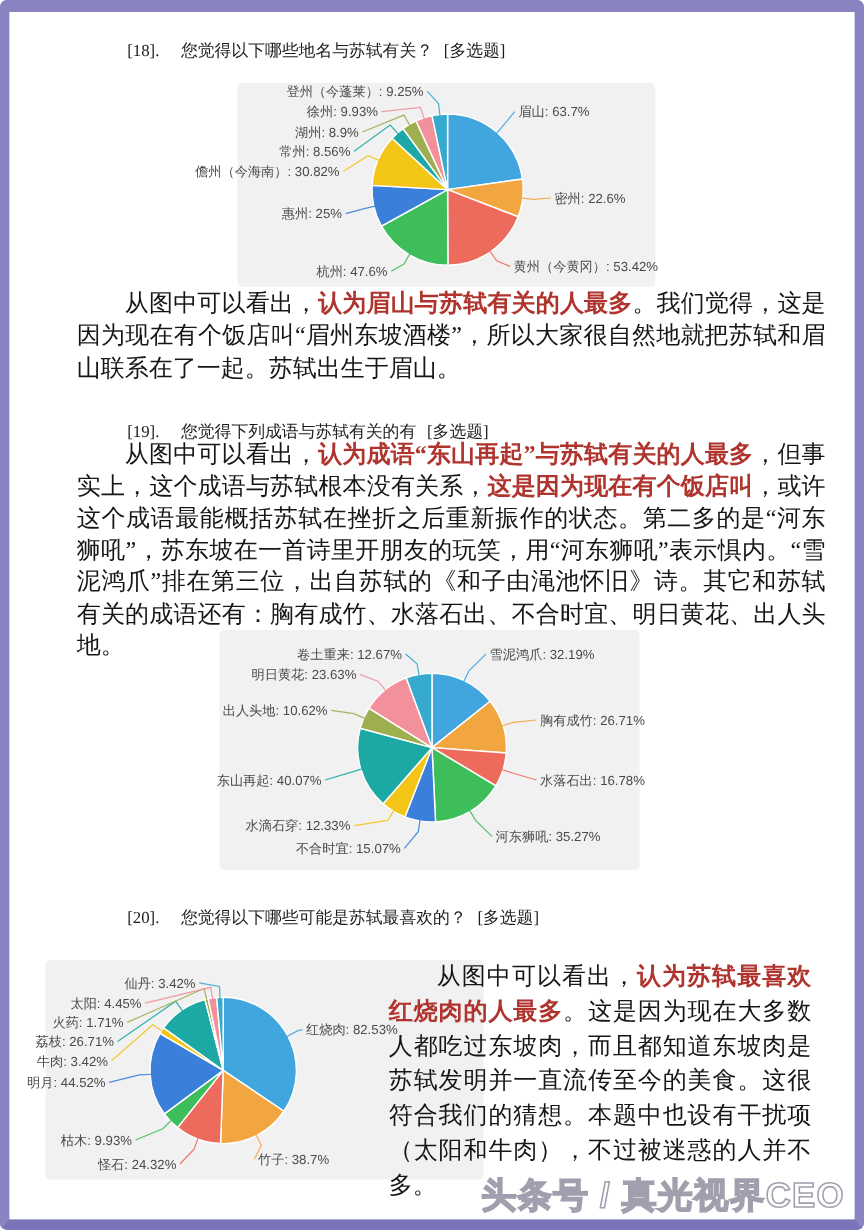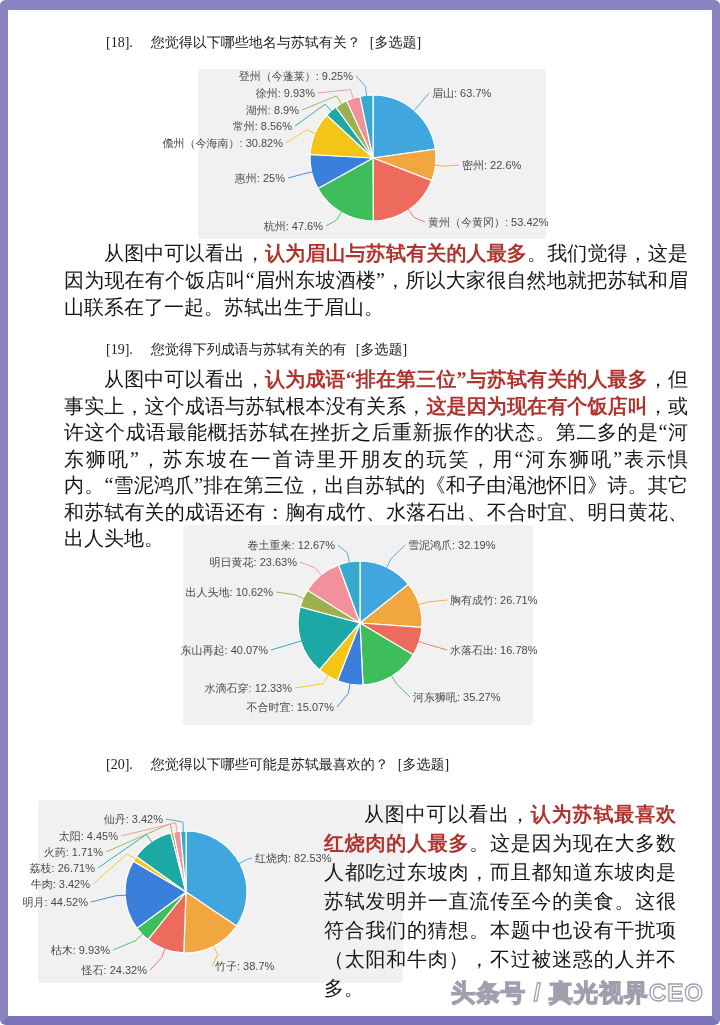--- a/index.html
+++ b/index.html
@@ -11,21 +11,21 @@
   .q{position:absolute;left:66px;font-size:14px;color:#1b1b1b;white-space:nowrap;margin-left:40px;}
   .q .num{margin-right:18px;}
   .q .tag{margin-left:9px;}
   .para{position:absolute;margin:0;font-size:20px;color:#161616;text-align:justify;
         text-indent:2em;}
   .red{color:#b0342e;font-weight:600;}
   .panel{position:absolute;background:#f1f1f2;border-radius:4px;overflow:visible;}
   .panel svg{overflow:visible;display:block;}
   .slice-label{font-family:"Liberation Sans","DejaVu Sans",sans-serif;font-size:11px;fill:#4a4a4a;}
   .footer{position:absolute;right:16px;top:977px;z-index:6;
-          font-family:"Liberation Sans","DejaVu Sans",sans-serif;font-size:24px;font-weight:bold;
+          font-family:"Liberation Sans","DejaVu Sans",sans-serif;font-size:29px;font-weight:bold;
           letter-spacing:1px;color:#ffffff;-webkit-text-stroke:1.3px #a39ead;white-space:nowrap;}
 </style>
 </head>
 <body>
 
 <div class="page">
 
   <div class="q" style="top:34px">
     <span class="num">[18].</span><span>您觉得以下哪些地名与苏轼有关？</span><span class="tag">[多选题]</span>
   </div>
@@ -60,25 +60,25 @@
         <polyline points="155.9,31.1 152.4,20.6 120,24" fill="none" stroke="#f2919c" stroke-width="1" opacity="0.9"></polyline>
         <text x="117" y="28" text-anchor="end" class="slice-label">徐州: 9.93%</text>
         <path d="M175,89 L162.01,27.35 A63,63 0 0 1 175.00,26.00 Z" fill="#36a9ce" stroke="#ffffff" stroke-width="1.2"></path>
         <polyline points="168.7,28.3 167.5,17.4 158,7" fill="none" stroke="#36a9ce" stroke-width="1" opacity="0.9"></polyline>
         <text x="155" y="11" text-anchor="end" class="slice-label">登州（今蓬莱）: 9.25%</text>
       </svg>
     </div>
 
   <p class="para" style="top:240px;left:64px;width:624px;line-height:27px"><span>从图中可以看出，</span><span class="red">认为眉山与苏轼有关的人最多</span><span>。我们觉得，这是因为现在有个饭店叫“眉州东坡酒楼”，所以大家很自然地就把苏轼和眉山联系在了一起。苏轼出生于眉山。</span></p>
 
-  <div class="q" style="top:341px">
+  <div class="q" style="top:351px">
     <span class="num">[19].</span><span>您觉得下列成语与苏轼有关的有</span><span class="tag">[多选题]</span>
   </div>
 
-  <p class="para" style="top:366px;left:64px;width:624px;line-height:26.5px"><span>从图中可以看出，</span><span class="red">认为成语“排在第三位”与苏轼有关的人最多</span><span>，但事实上，这个成语与苏轼根本没有关系，</span><span class="red">这是因为现在有个饭店叫</span><span>，或许这个成语最能概括苏轼在挫折之后重新振作的状态。第二多的是“河东狮吼”，苏东坡在一首诗里开朋友的玩笑，用“河东狮吼”表示惧内。“雪泥鸿爪”排在第三位，出自苏轼的《和子由渑池怀旧》诗。其它和苏轼有关的成语还有：胸有成竹、水落石出、不合时宜、明日黄花、出人头地。</span></p>
+  <p class="para" style="top:366px;left:64px;width:624px;line-height:26.5px"><span>从图中可以看出，</span><span class="red">认为成语“东山再起”与苏轼有关的人最多</span><span>，但事实上，这个成语与苏轼根本没有关系，</span><span class="red">这是因为现在有个饭店叫</span><span>，或许这个成语最能概括苏轼在挫折之后重新振作的状态。第二多的是“河东狮吼”，苏东坡在一首诗里开朋友的玩笑，用“河东狮吼”表示惧内。“雪泥鸿爪”排在第三位，出自苏轼的《和子由渑池怀旧》诗。其它和苏轼有关的成语还有：胸有成竹、水落石出、不合时宜、明日黄花、出人头地。</span></p>
 
   <div class="panel" style="left:183px;top:525px;width:350px;height:200px">
       <svg width="350" height="200" viewBox="0 0 350 200">
         <path d="M177,98 L177.00,36.00 A62,62 0 0 1 225.47,59.34 Z" fill="#41a5de" stroke="#ffffff" stroke-width="1.2"></path>
         <polyline points="203.0,43.9 207.8,34.0 222,20" fill="none" stroke="#41a5de" stroke-width="1" opacity="0.9"></polyline>
         <text x="225" y="24" text-anchor="start" class="slice-label">雪泥鸿爪: 32.19%</text>
         <path d="M177,98 L225.47,59.34 A62,62 0 0 1 238.84,102.43 Z" fill="#f2a640" stroke="#ffffff" stroke-width="1.2"></path>
         <polyline points="234.3,80.2 244.8,77.0 264,75" fill="none" stroke="#f2a640" stroke-width="1" opacity="0.9"></polyline>
         <text x="267" y="79" text-anchor="start" class="slice-label">胸有成竹: 26.71%</text>
         <path d="M177,98 L238.84,102.43 A62,62 0 0 1 230.20,129.84 Z" fill="#ed6b5d" stroke="#ffffff" stroke-width="1.2"></path>

